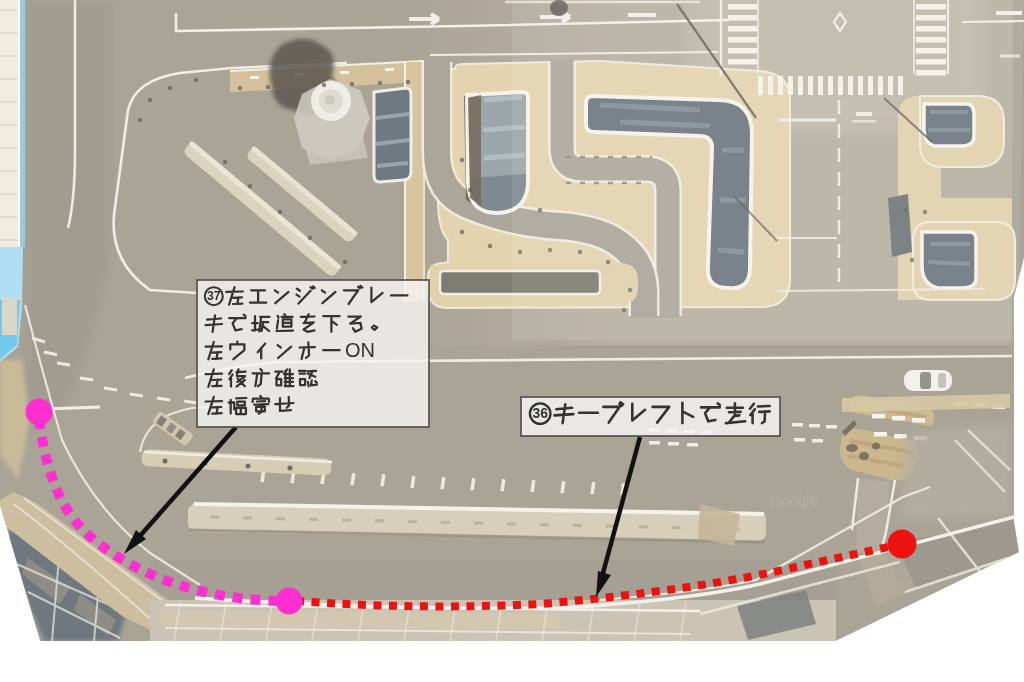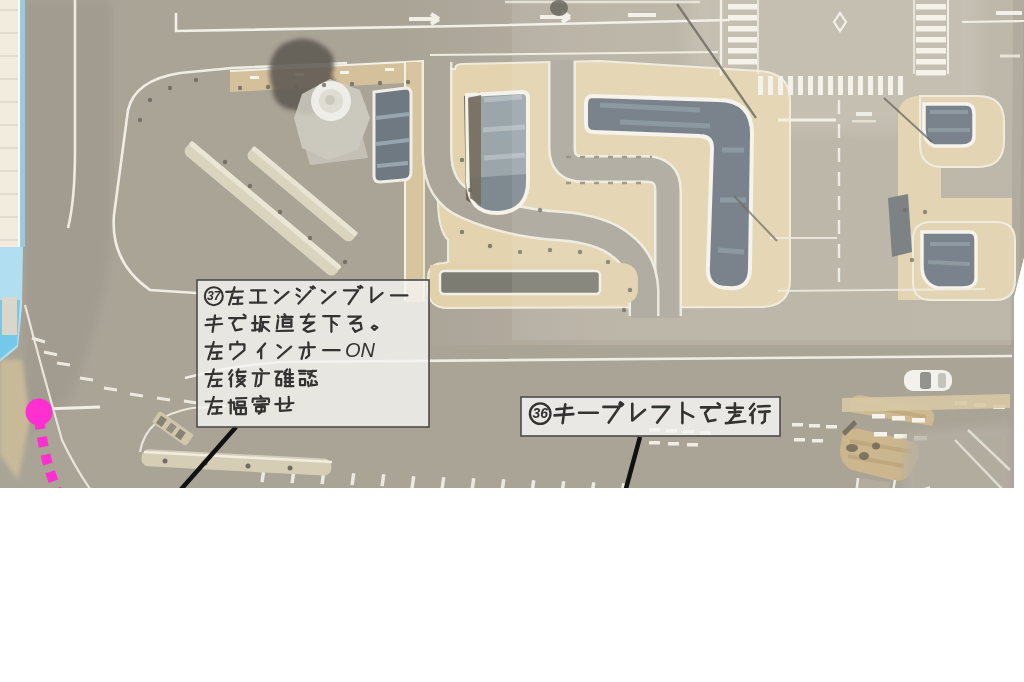--- a/index.html
+++ b/index.html
@@ -1,16 +1,16 @@
 <!DOCTYPE html>
 <html><head>
 <meta charset="utf-8">
 <style>
 html,body{margin:0;padding:0;background:#fff;font-family:"Liberation Sans",sans-serif;}
-#stage{position:absolute;top:0;left:0;width:1024px;height:488px;overflow:hidden;background:#15803d;font-style:italic;}
+#stage{position:absolute;top:0;left:0;width:1024px;height:682px;overflow:hidden;background:#15803d;}
 </style>
 </head>
 <body>
 
 <div id="stage">
 <svg width="1024" height="682" viewBox="0 0 1024 682">
       <rect x="0" y="0" width="1024" height="682" fill="#ffffff"></rect>
       <g clip-path="url(#photo)">
         <path d="M0,0 H1024 L1024,258 1014,298 1014,522 1019,552 836,641 40,641 0,505 Z" fill="#a7a093"></path>
         <defs>

